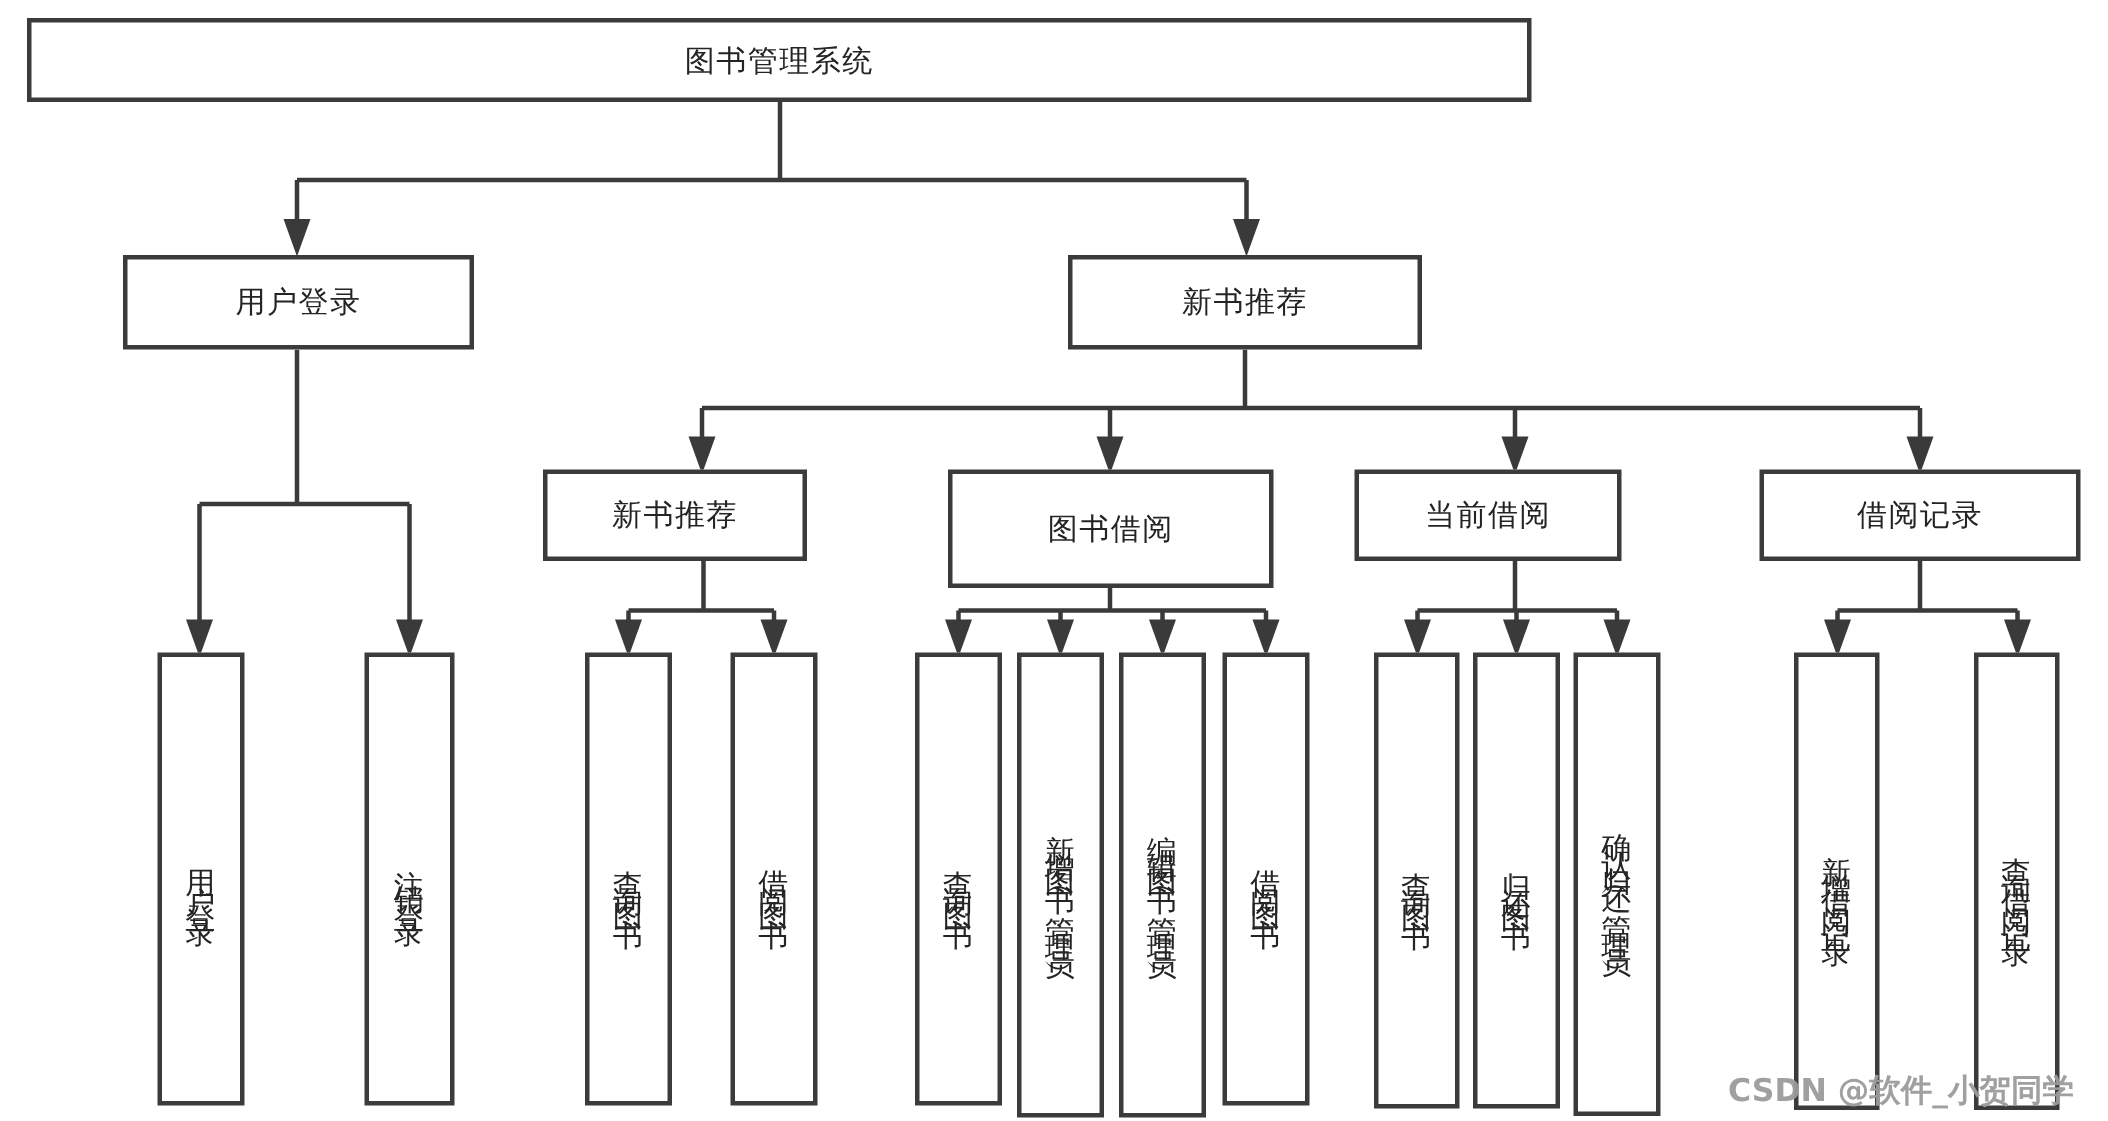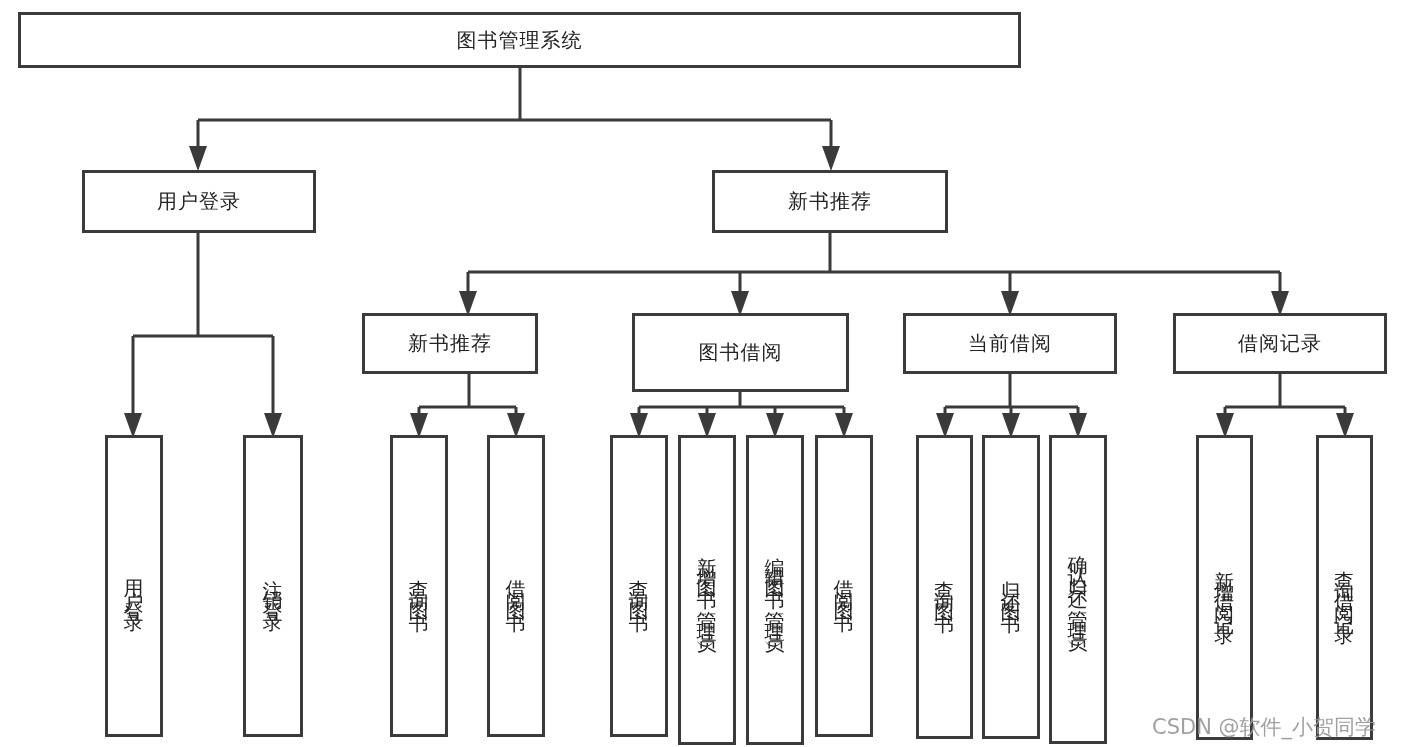--- a/index.html
+++ b/index.html
@@ -82,21 +82,21 @@
   <div class="node h" style="left:712px;top:170px;width:236px;height:63px">
     <span>新书推荐</span>
   </div>
 
   <div class="node h" style="left:362px;top:313px;width:176px;height:61px">
     <span>新书推荐</span>
   </div>
   <div class="node h" style="left:632px;top:313px;width:217px;height:79px">
     <span>图书借阅</span>
   </div>
-  <div class="node h" style="left:903px;top:313px;width:214px;height:61px">
+  <div class="node h" style="left:903px;top:313px;width:178px;height:61px">
     <span>当前借阅</span>
   </div>
   <div class="node h" style="left:1173px;top:313px;width:214px;height:61px">
     <span>借阅记录</span>
   </div>
 
   <div class="node v" style="left:105px;top:435px;width:58px;height:302px">
     <span>用户登录</span>
   </div>
   <div class="node v" style="left:243px;top:435px;width:60px;height:302px">
@@ -133,15 +133,15 @@
     <span>确认归还（管理员）</span>
   </div>
 
   <div class="node v" style="left:1196px;top:435px;width:57px;height:305px">
     <span>新增借阅记录</span>
   </div>
   <div class="node v" style="left:1316px;top:435px;width:57px;height:305px">
     <span>查询借阅记录</span>
   </div>
 
-  <div class="watermark" style="left:1152px;top:713px;">CSDN @软件_小贺同学</div>
+  <div class="watermark" style="left:1152px;top:713px;font-weight:bold;">CSDN @软件_小贺同学</div>
 
 </div>
 
 </body></html>

